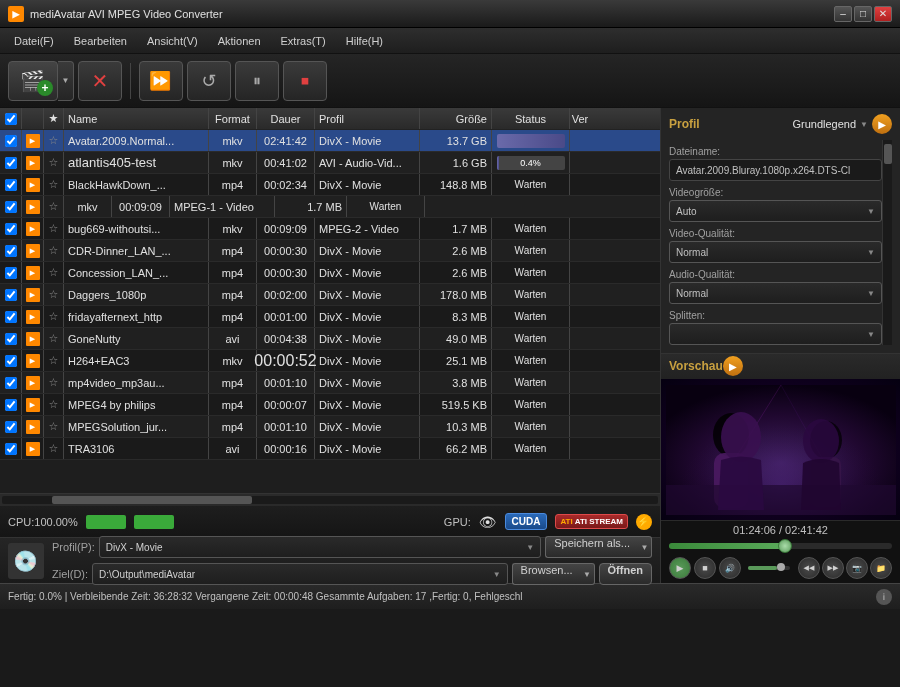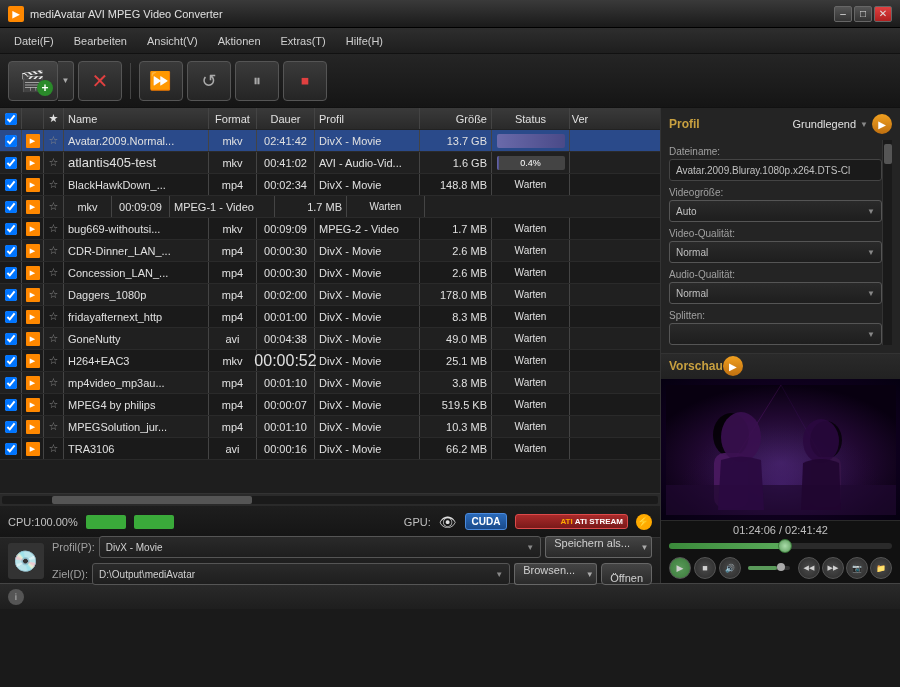--- a/index.html
+++ b/index.html
@@ -243,23 +243,24 @@
       align-items: center;
     }
     .bottom-select-arrow { color: #888; font-size: 8px; margin-left: 2px; }
     .bottom-btn {
       height: 22px;
       background: linear-gradient(to bottom, #444, #2a2a2a);
       border: 1px solid #666;
       border-radius: 4px;
       color: #d0d0d0;
       font-size: 11px;
-      padding: 8px 8px;
+      padding: 0 8px;
       cursor: pointer;
       white-space: nowrap;
+      font-weight: bold;
     }
     .bottom-split-btn {
       display: flex;
     }
     .bottom-split-main { height: 22px; background: linear-gradient(to bottom, #444, #2a2a2a); border: 1px solid #666; border-right: none; border-radius: 3px 0 0 3px; color: #d0d0d0; font-size: 11px; padding: 0 8px; cursor: pointer; }
     .bottom-split-arrow { height: 22px; width: 14px; background: linear-gradient(to bottom, #444, #2a2a2a); border: 1px solid #666; border-left: none; border-radius: 0 3px 3px 0; color: #aaa; font-size: 8px; cursor: pointer; display: flex; align-items: center; justify-content: center; }
 
     
     .cpu-gpu-bar {
       background: linear-gradient(to bottom, #1e1e1e, #151515);
@@ -633,21 +634,21 @@
     </div>
 
     <div class="cpu-gpu-bar">
       <span class="cpu-label">CPU:100.00%</span>
       <div class="cpu-bar"></div>
       <div class="cpu-bar2"></div>
       <span class="gpu-label">GPU:</span>
       <span style="font-size:14px;">👁</span>
       <div class="gpu-cuda">CUDA</div>
       <div class="gpu-stream">
-        <span style="font-size:8px;color:#ffaa00;margin-left:40px;">ATI</span>
+        <span style="font-size:8px;color:#ffaa00;">ATI</span>
         <span style="font-size:8px;">ATI STREAM</span>
       </div>
       <div class="gpu-lightning">⚡</div>
     </div>
 
     <div class="bottom-bar">
       <div class="profile-icon-img">
         <span style="font-size:20px;">💿</span>
       </div>
       <div style="display:flex;flex-direction:column;flex:1;gap:4px;">
@@ -804,14 +805,15 @@
           <div class="ctrl-btn" style="font-size:7px;">▶▶</div>
           <div class="ctrl-btn" style="font-size:8px;">📷</div>
           <div class="ctrl-btn" style="font-size:8px;">📁</div>
         </div>
       </div>
     </div>
   </div>
 </div>
 
 <div class="status-bar">
+  <span style="flex:1;overflow:hidden;white-space:nowrap;text-overflow:ellipsis;">Fertig: 0.0% | Verbleibende Zeit: 36:28:32 Vergangene Zeit: 00:00:48 Gesammte Aufgaben: 17 ,Fertig: 0, Fehlgeschl</span>
   <div class="status-icon">ℹ</div>
 </div>
 
 </body></html>

